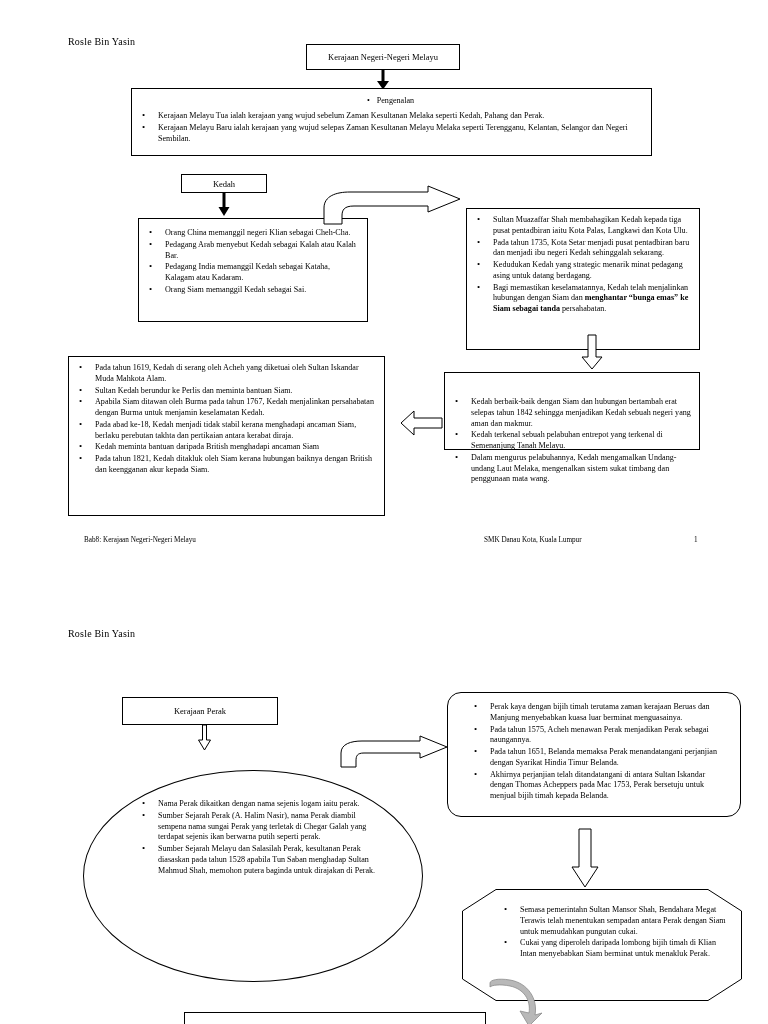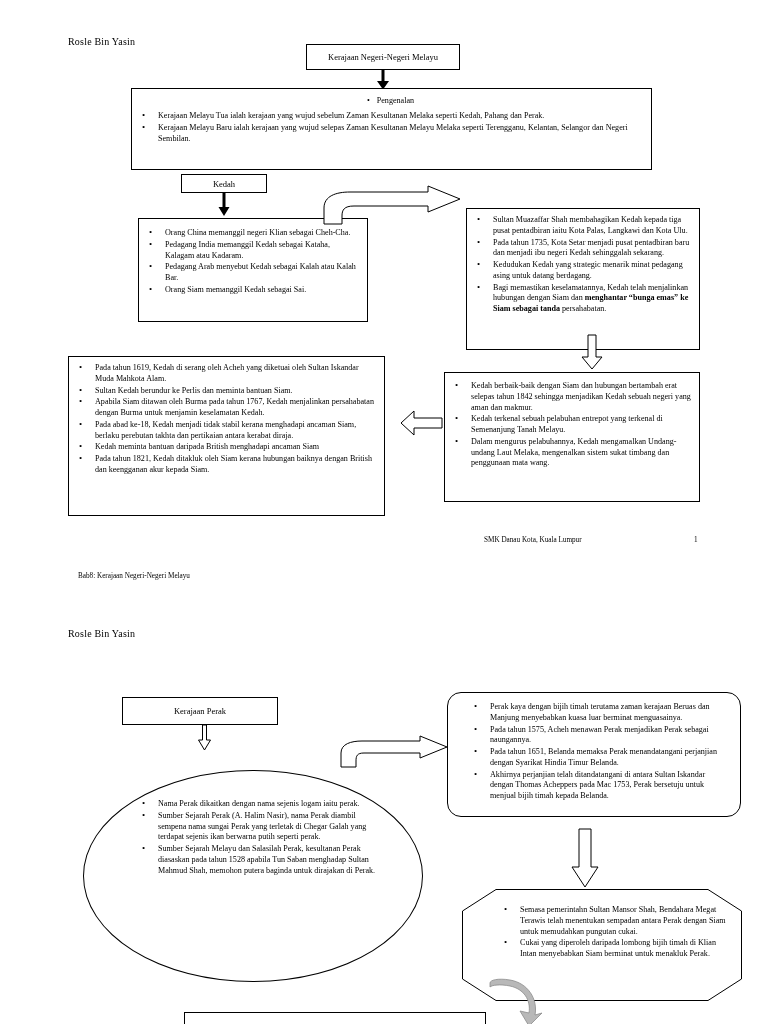--- a/index.html
+++ b/index.html
@@ -95,21 +95,21 @@
   <div class="abs title-box" style="left:306px; top:44px; width:154px; height:26px;">
     <span>Kerajaan Negeri-Negeri Melayu</span>
   </div>
 
   <div class="abs" style="left:374px; top:70px;">
     <svg width="18" height="20" viewBox="0 0 18 20">
       <path d="M7.5 0 L10.5 0 L10.5 11 L15 11 L9 19.5 L3 11 L7.5 11 Z" fill="#000"></path>
     </svg>
   </div>
 
-  <div class="abs box" style="left:131px; top:88px; width:521px; height:82px; padding:4px 6px 4px 4px;">
+  <div class="abs box" style="left:131px; top:88px; width:521px; height:68px; padding:4px 6px 4px 4px;">
     <div style="text-align:center; font-size:8.1px; margin:3px 0 6px 0;">
       <span style="margin-right:7px;">•</span><span>Pengenalan</span>
     </div>
     <ul class="bul">
       <li>Kerajaan Melayu Tua ialah kerajaan yang wujud sebelum Zaman Kesultanan Melaka seperti Kedah, Pahang dan Perak.</li>
       <li>Kerajaan Melayu Baru ialah kerajaan yang wujud selepas Zaman Kesultanan Melayu Melaka seperti Terengganu, Kelantan, Selangor dan Negeri Sembilan.</li>
     </ul>
   </div>
 
   <div class="abs title-box" style="left:181px; top:174px; width:86px; height:19px;">
@@ -118,22 +118,22 @@
 
   <div class="abs" style="left:216px; top:193px;">
     <svg width="16" height="24" viewBox="0 0 16 24">
       <path d="M6.5 0 L9.5 0 L9.5 14 L13.5 14 L8 23 L2.5 14 L6.5 14 Z" fill="#000"></path>
     </svg>
   </div>
 
   <div class="abs box" style="left:138px; top:218px; width:230px; height:104px; padding:9px 8px 4px 4px;">
     <ul class="bul">
       <li>Orang China memanggil negeri Klian sebagai Cheh-Cha.</li>
+      <li>Pedagang Arab menyebut Kedah sebagai Kalah atau Kalah Bar.</li>
       <li>Pedagang India memanggil Kedah sebagai Kataha, Kalagam atau Kadaram.</li>
-      <li>Pedagang Arab menyebut Kedah sebagai Kalah atau Kalah Bar.</li>
       <li>Orang Siam memanggil Kedah sebagai Sai.</li>
     </ul>
   </div>
 
   <div class="abs" style="left:320px; top:186px;">
     <svg width="145" height="40" viewBox="0 0 145 40">
       <path d="M4 38 L4 22 C4 10 16 6 30 6 L108 6 L108 0 L140 13 L108 26 L108 20 L34 20 C24 20 22 24 22 30 L22 38 Z" fill="#ffffff" stroke="#000" stroke-width="1"></path>
     </svg>
   </div>
 
@@ -153,21 +153,21 @@
       </li>
     </ul>
   </div>
 
   <div class="abs" style="left:580px; top:335px;">
     <svg width="24" height="36" viewBox="0 0 24 36">
       <path d="M8 0 L16 0 L16 22 L22 22 L12 34 L2 22 L8 22 Z" fill="#ffffff" stroke="#000" stroke-width="1"></path>
     </svg>
   </div>
 
-  <div class="abs box" style="left:444px; top:372px; width:256px; height:130px; padding:8px 8px 4px 4px;">
+  <div class="abs box" style="left:444px; top:372px; width:256px; height:78px; padding:24px 8px 4px 4px;">
     <ul class="bul">
       <li>Kedah berbaik-baik dengan Siam dan hubungan bertambah erat selepas tahun 1842 sehingga menjadikan Kedah sebuah negeri yang aman dan makmur.</li>
       <li>Kedah terkenal sebuah pelabuhan entrepot yang terkenal di Semenanjung Tanah Melayu.</li>
       <li>Dalam mengurus pelabuhannya, Kedah mengamalkan Undang-undang Laut Melaka, mengenalkan sistem sukat timbang dan penggunaan mata wang.</li>
     </ul>
   </div>
 
   <div class="abs" style="left:400px; top:410px;">
     <svg width="44" height="26" viewBox="0 0 44 26">
       <path d="M42 8 L14 8 L14 1 L1 13 L14 25 L14 18 L42 18 Z" fill="#ffffff" stroke="#000" stroke-width="1"></path>
@@ -178,21 +178,21 @@
     <ul class="bul">
       <li>Pada tahun 1619, Kedah di serang oleh Acheh yang diketuai oleh Sultan Iskandar Muda Mahkota Alam.</li>
       <li>Sultan Kedah berundur ke Perlis dan meminta bantuan Siam.</li>
       <li>Apabila Siam ditawan oleh Burma pada tahun 1767, Kedah menjalinkan persahabatan dengan Burma untuk menjamin keselamatan Kedah.</li>
       <li>Pada abad ke-18, Kedah menjadi tidak stabil kerana menghadapi ancaman Siam, berlaku perebutan takhta dan pertikaian antara kerabat diraja.</li>
       <li>Kedah meminta bantuan daripada British menghadapi ancaman Siam</li>
       <li>Pada tahun 1821, Kedah ditakluk oleh Siam kerana hubungan baiknya dengan British dan keengganan akur kepada Siam.</li>
     </ul>
   </div>
 
-  <div class="abs footer-txt" style="left:78px; top:536px;margin-top:36px;">Bab8: Kerajaan Negeri-Negeri Melayu</div>
+  <div class="abs footer-txt" style="left:84px; top:536px;">Bab8: Kerajaan Negeri-Negeri Melayu</div>
   <div class="abs footer-txt" style="left:484px; top:536px;">SMK Danau Kota, Kuala Lumpur</div>
   <div class="abs footer-txt" style="left:694px; top:536px;">1</div>
 
   <div class="abs hdr-name" style="left:68px; top:628px;">Rosle Bin Yasin</div>
 
   <div class="abs title-box" style="left:122px; top:697px; width:156px; height:28px;">
     <span>Kerajaan Perak</span>
   </div>
 
   <div class="abs" style="left:196px; top:725px;">

